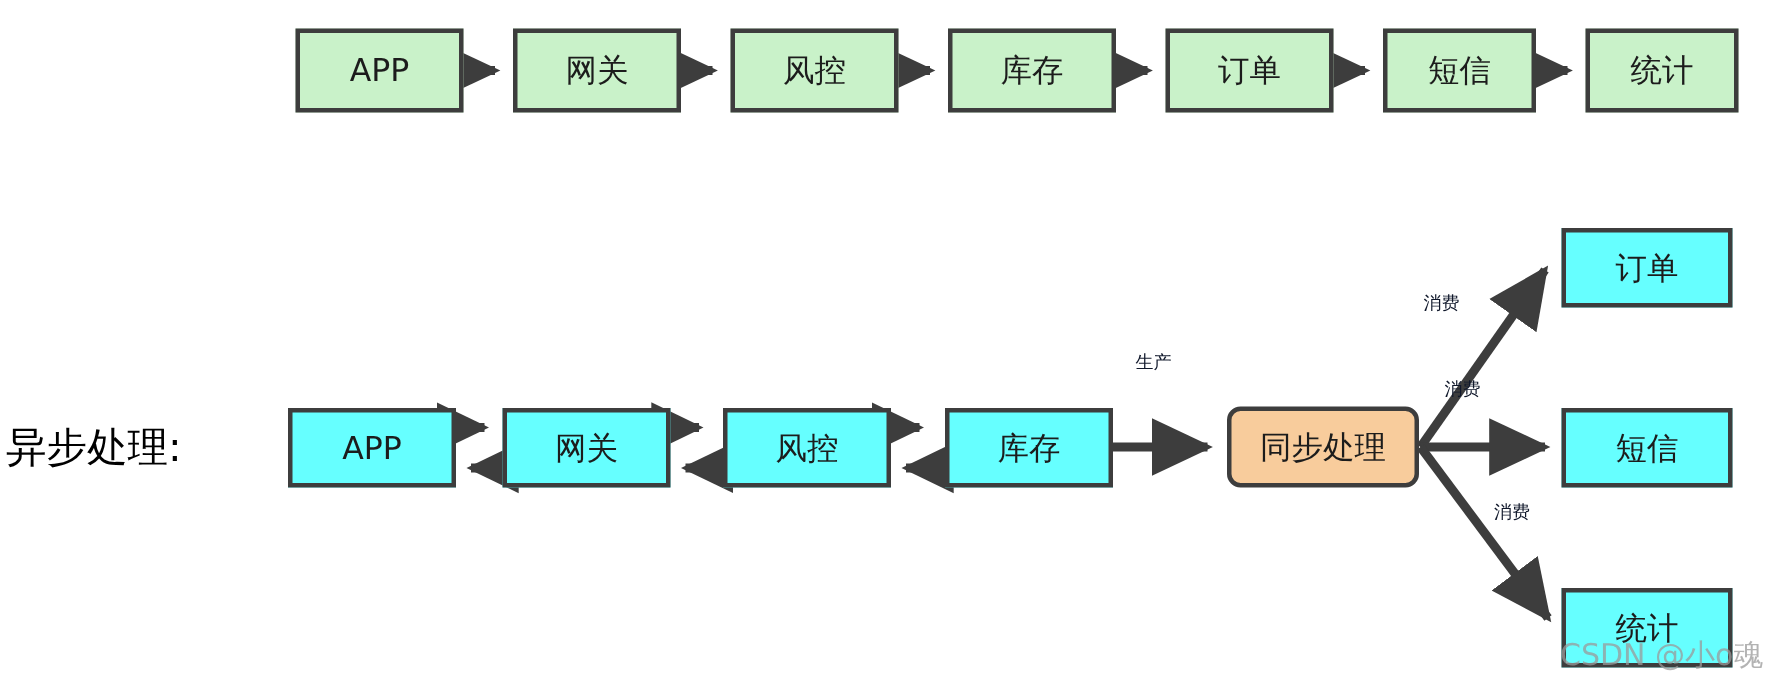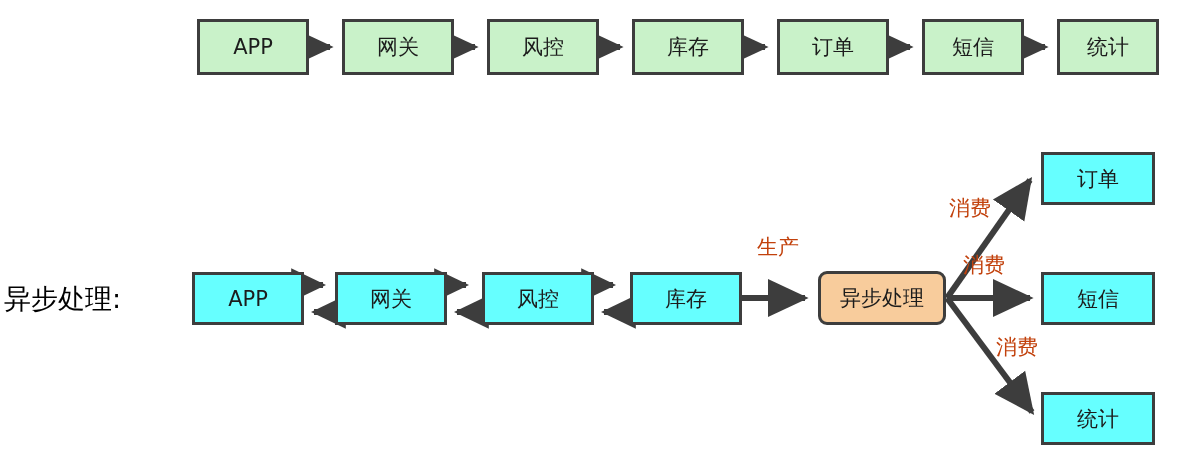--- a/index.html
+++ b/index.html
@@ -42,22 +42,22 @@
   .node.green { background: #c9f2c9; }
   .node.cyan  { background: #66ffff; }
   .node.orange {
     background: #f8cc9c;
     border-radius: 9px;
   }
   .node .node-text { pointer-events: none; }
 
   .edge-label {
     position: absolute;
-    font-size: 21px;
-    color: #c2410c;
+    font-size: 12px;
+    color: #0f172a;
     white-space: nowrap;
   }
 
   svg.arrows {
     position: absolute;
     left: 0;
     top: 0;
     width: 1177px;
     height: 457px;
     pointer-events: none;
@@ -146,35 +146,36 @@
     <span class="node-text">网关</span>
   </div>
   <div class="node cyan" style="left:482px; top:272px; width:112px; height:53px;">
     <span class="node-text">风控</span>
   </div>
   <div class="node cyan" style="left:630px; top:272px; width:112px; height:53px;">
     <span class="node-text">库存</span>
   </div>
 
   <div class="node orange" style="left:818px; top:271px; width:128px; height:54px;">
-    <span class="node-text">异步处理</span>
+    <span class="node-text">同步处理</span>
   </div>
 
   <div class="node cyan" style="left:1041px; top:152px; width:114px; height:53px;">
     <span class="node-text">订单</span>
   </div>
   <div class="node cyan" style="left:1041px; top:272px; width:114px; height:53px;">
     <span class="node-text">短信</span>
   </div>
   <div class="node cyan" style="left:1041px; top:392px; width:114px; height:53px;">
     <span class="node-text">统计</span>
   </div>
 
   <div class="edge-label" style="left:757px; top:233px;">生产</div>
 
   <div class="edge-label" style="left:949px; top:194px;">消费</div>
 
   <div class="edge-label" style="left:963px; top:251px;">消费</div>
 
   <div class="edge-label" style="left:996px; top:333px;">消费</div>
 
+  <div class="watermark">CSDN @小o魂</div>
 
 </div>
 
 </body></html>

